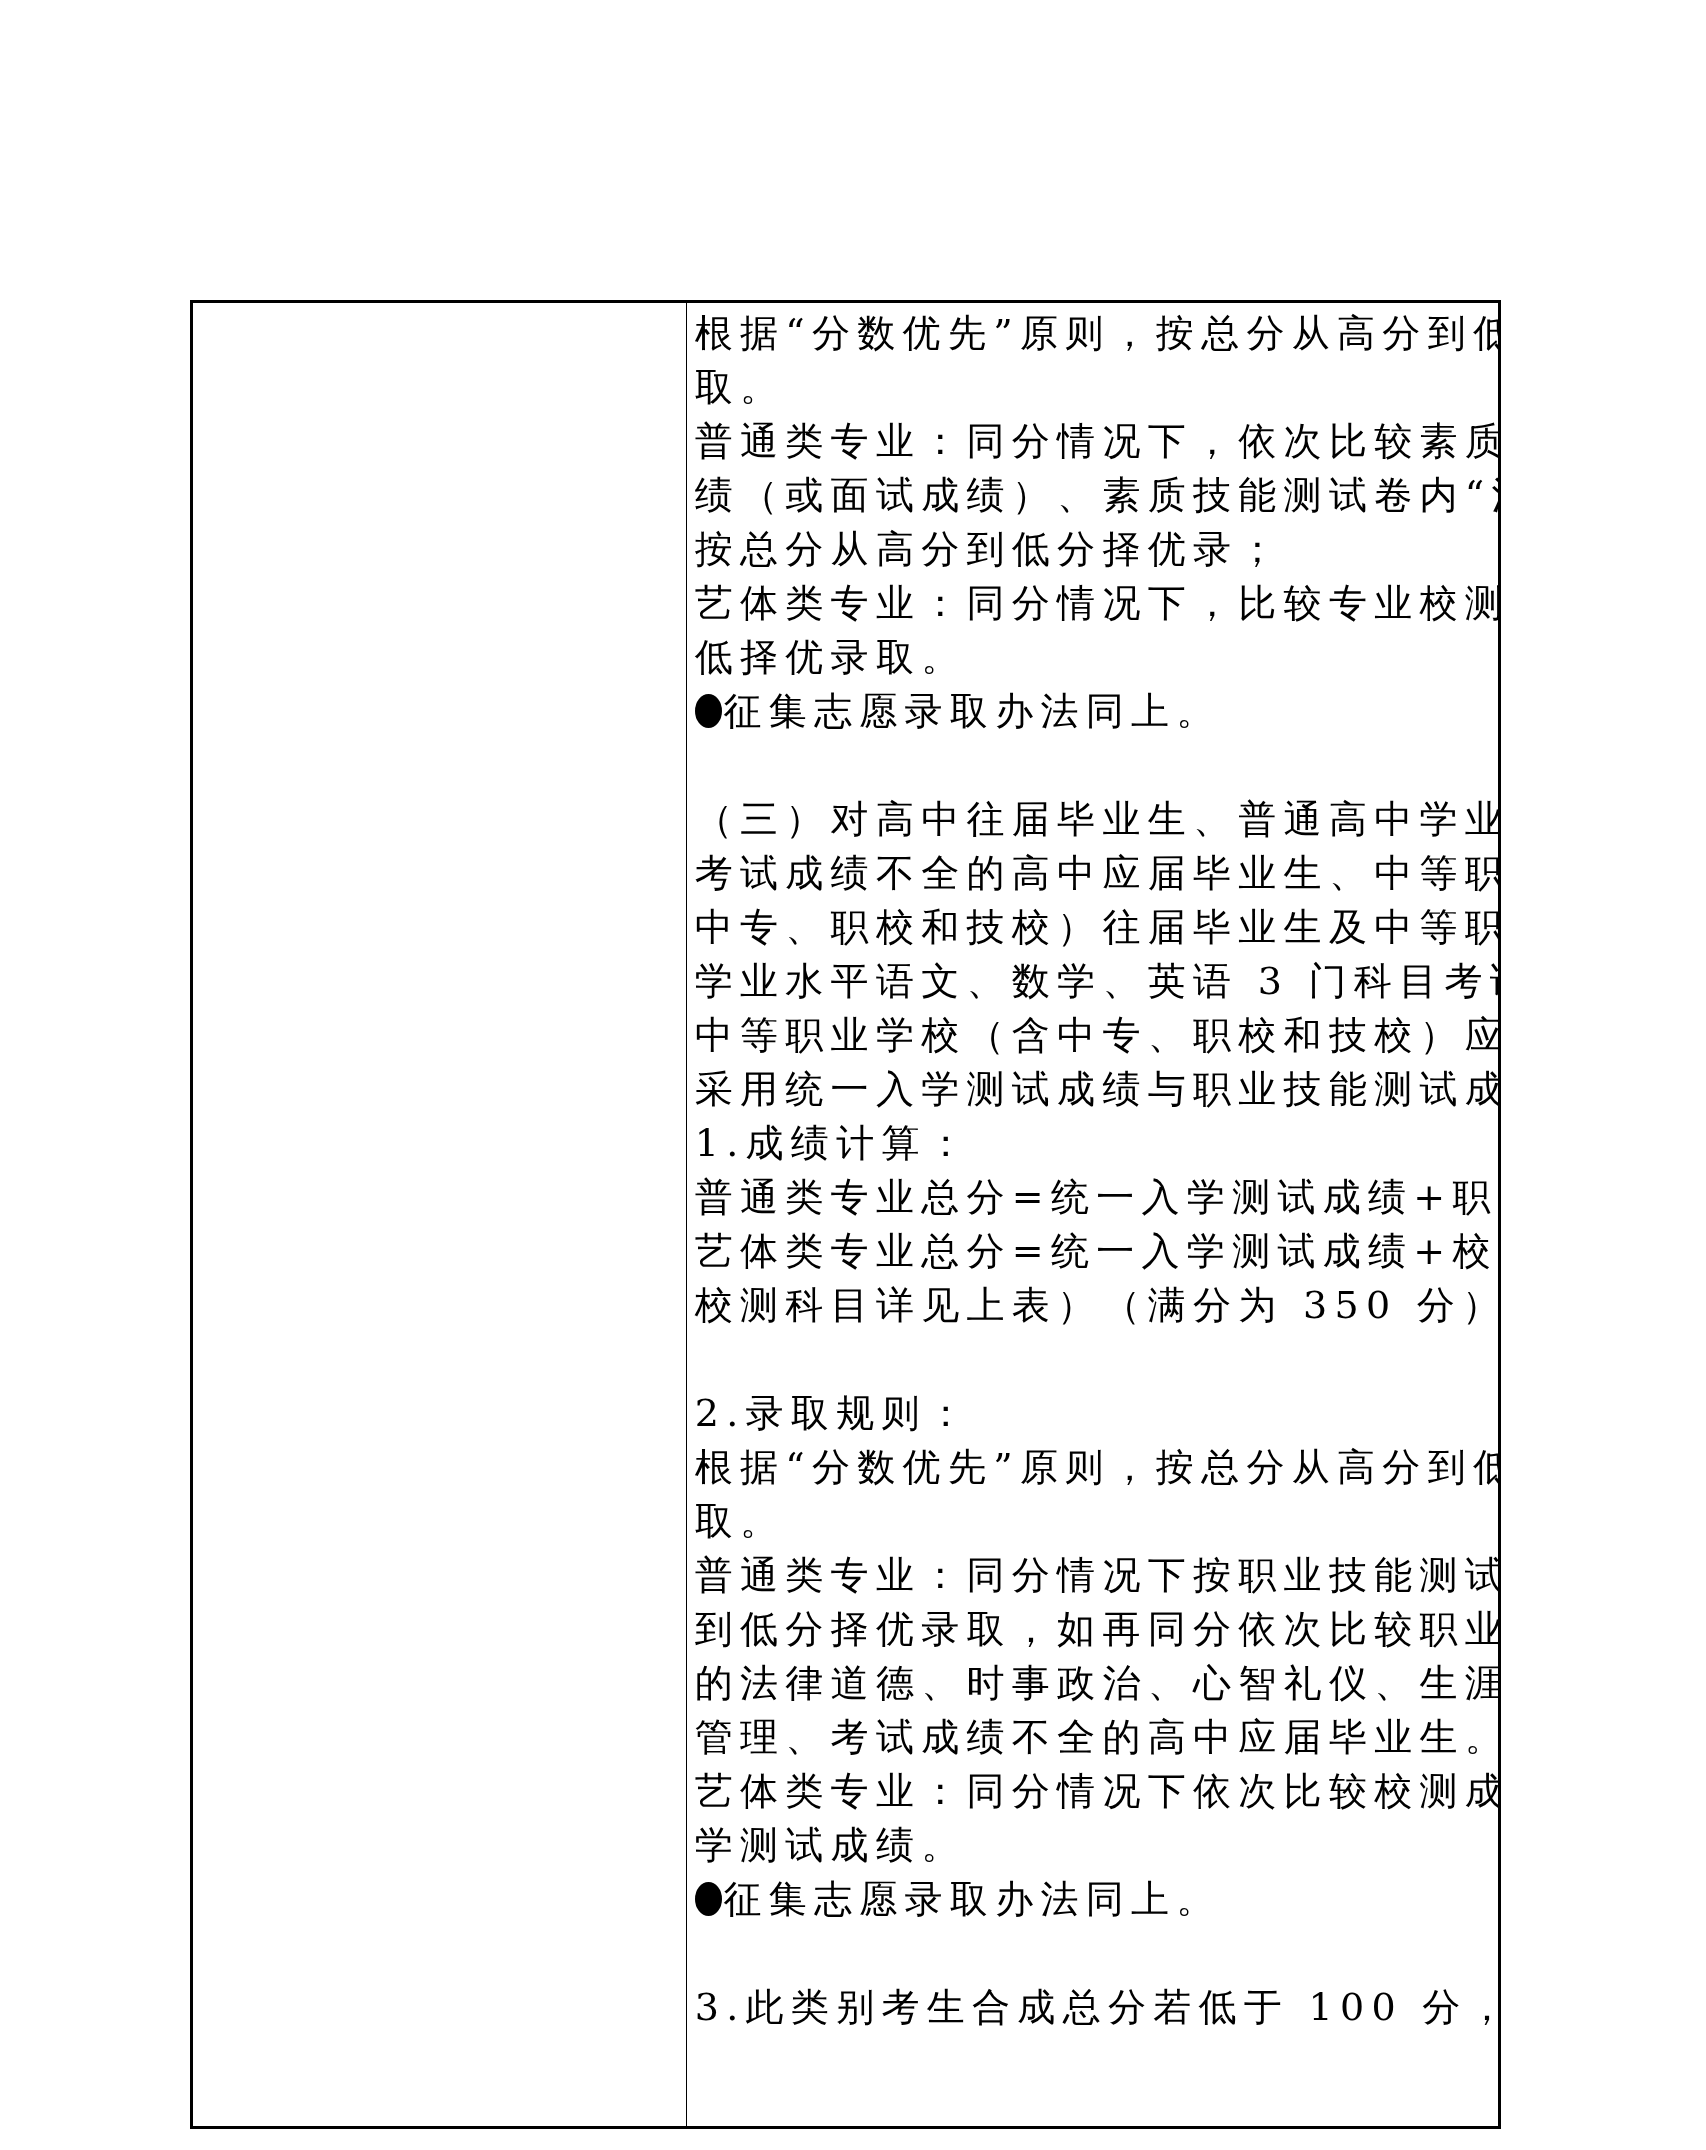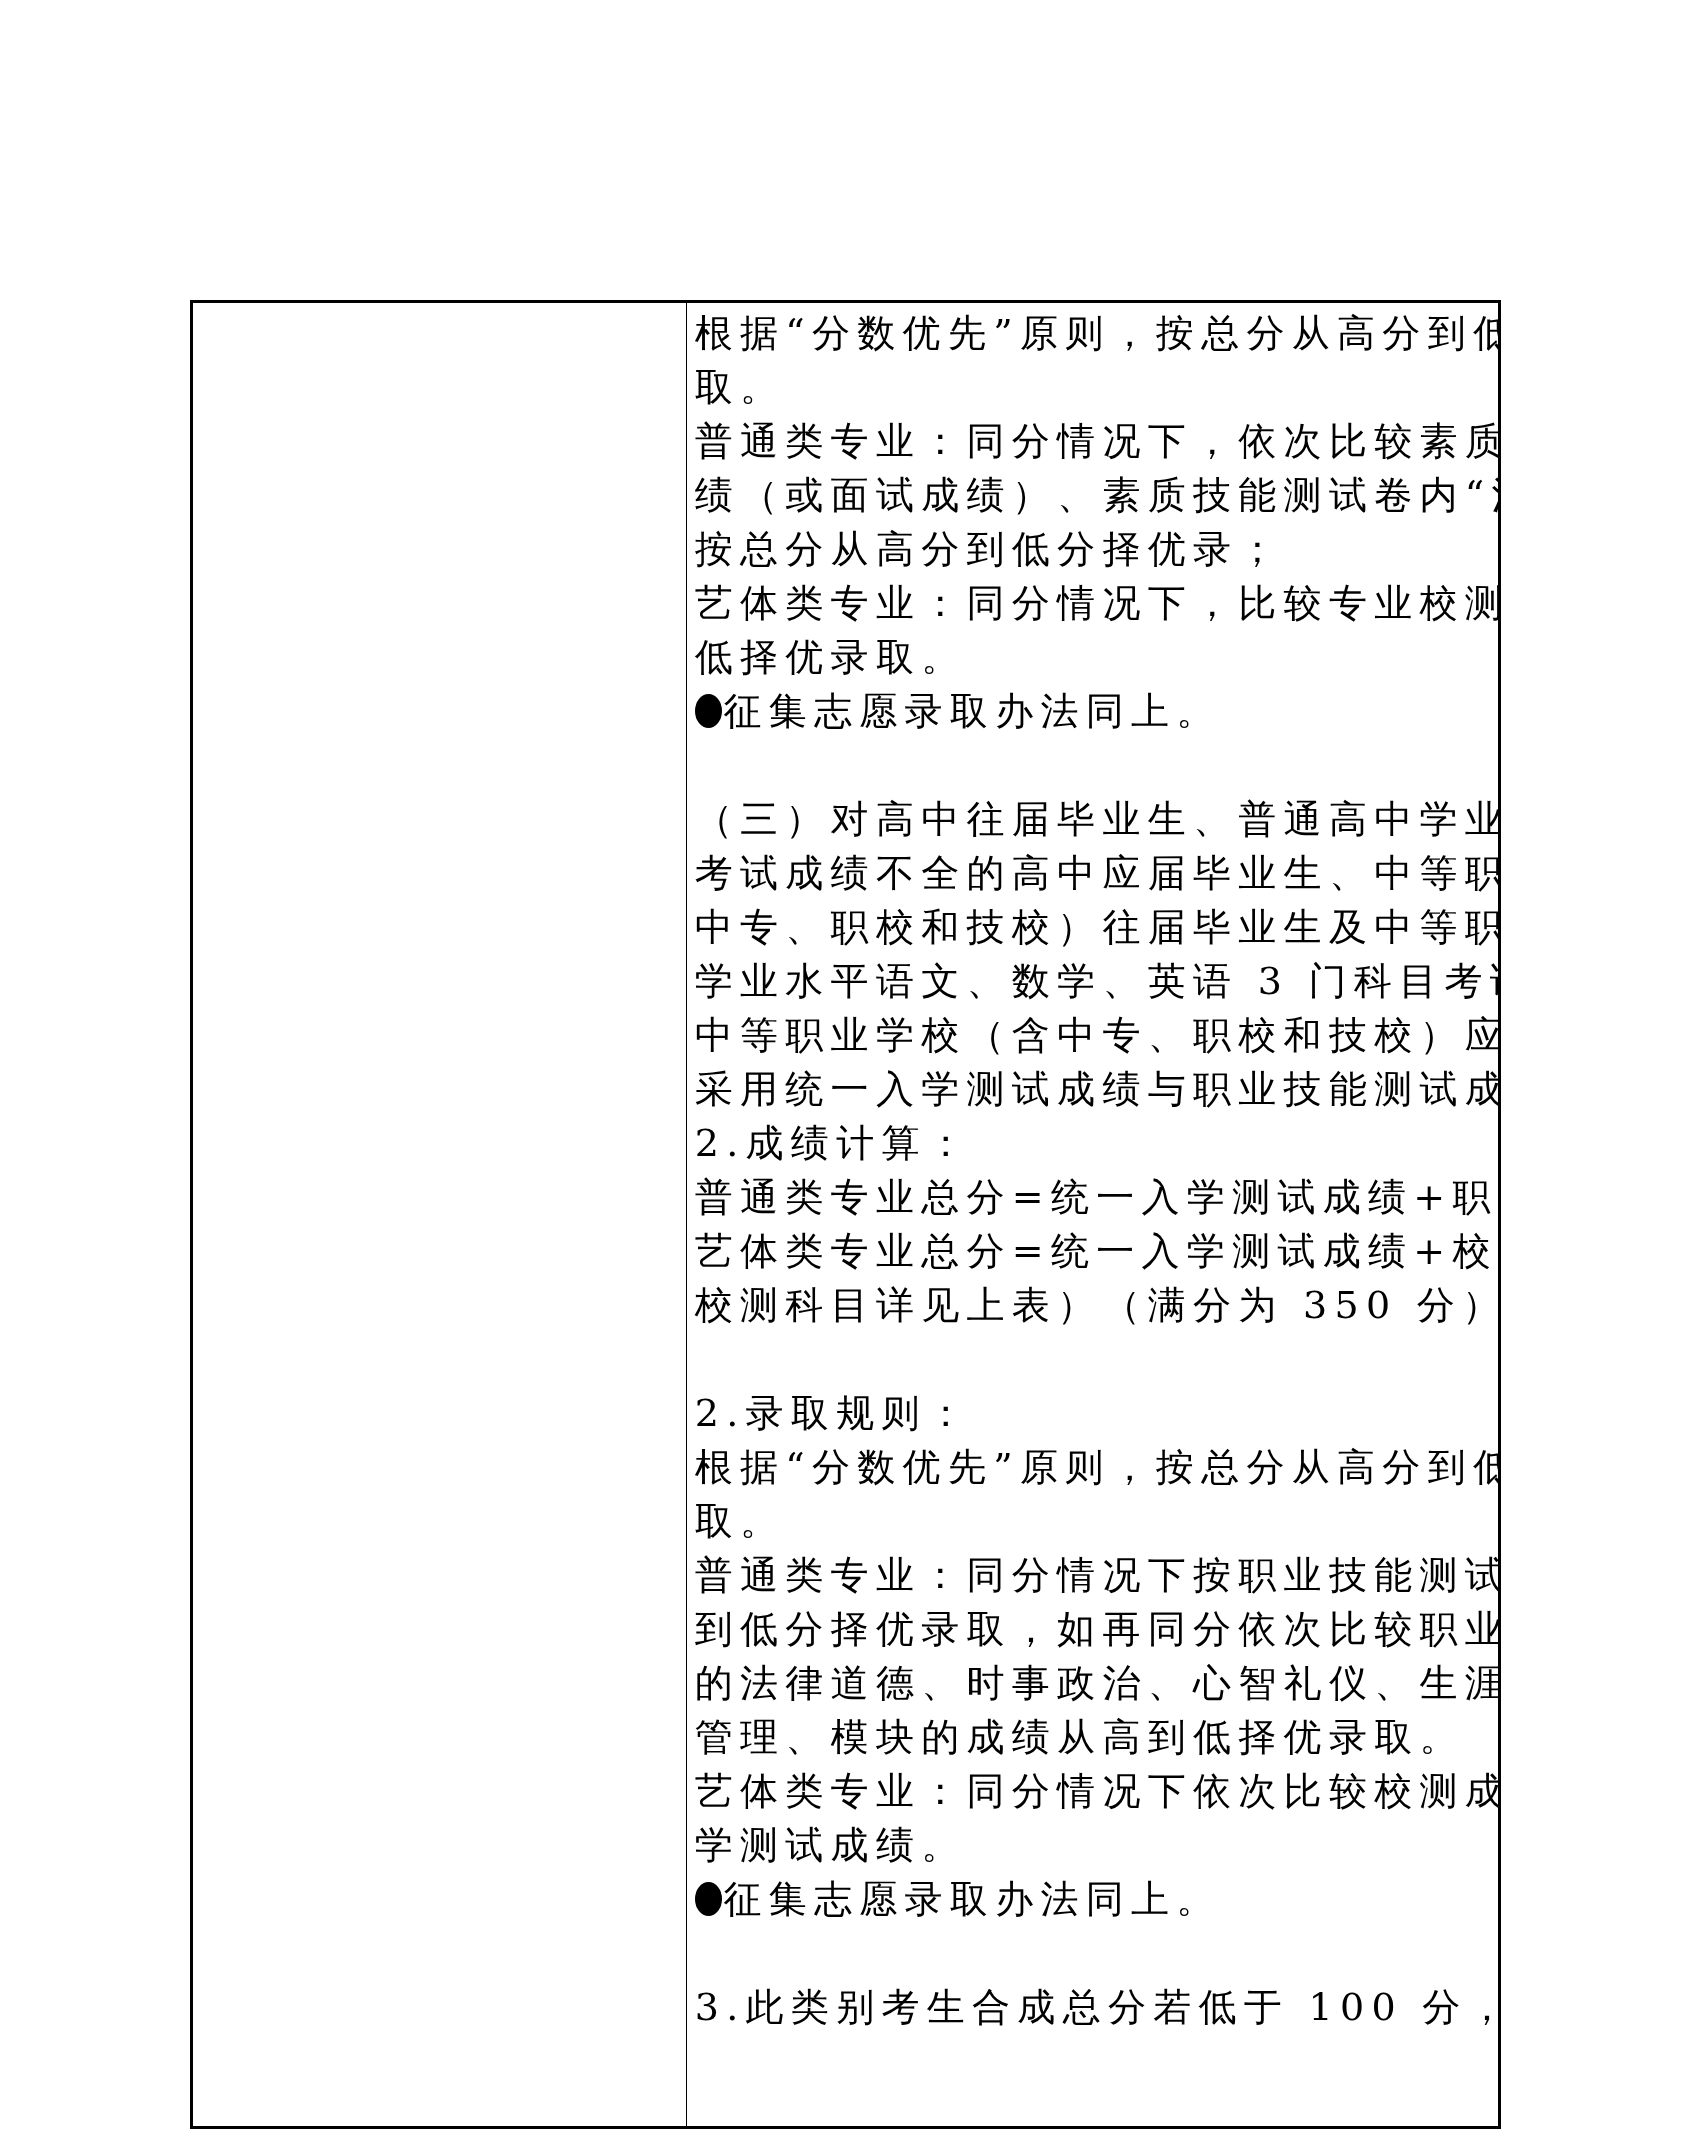--- a/index.html
+++ b/index.html
@@ -58,32 +58,32 @@
       <div class="line"><span>艺体类专业：同分情况下，比较专业校测成绩从高到</span></div>
       <div class="line"><span>低择优录取。</span></div>
       <div class="line"><span class="bullet"></span><span>征集志愿录取办法同上。</span></div>
       <div class="line"><span></span></div>
       <div class="line"><span>（三）对高中往届毕业生、普通高中学业水平合格性</span></div>
       <div class="line"><span>考试成绩不全的高中应届毕业生、中等职业学校（含</span></div>
       <div class="line"><span>中专、职校和技校）往届毕业生及中等职业学校学生</span></div>
       <div class="line"><span>学业水平语文、数学、英语 3 门科目考试成绩不全的</span></div>
       <div class="line"><span>中等职业学校（含中专、职校和技校）应届毕业生等，</span></div>
       <div class="line"><span>采用统一入学测试成绩与职业技能测试成绩相结合</span></div>
-      <div class="line"><span>2.成绩计算：</span></div>
+      <div class="line"><span>1.成绩计算：</span></div>
       <div class="line"><span>普通类专业总分=统一入学测试成绩+职业技能测试</span></div>
       <div class="line"><span>艺体类专业总分=统一入学测试成绩+校测成绩（相应</span></div>
       <div class="line"><span>校测科目详见上表）（满分为 350 分）</span></div>
       <div class="line"><span></span></div>
       <div class="line"><span>2.录取规则：</span></div>
       <div class="line"><span>根据“分数优先”原则，按总分从高分到低分择优录</span></div>
       <div class="line"><span>取。</span></div>
       <div class="line"><span>普通类专业：同分情况下按职业技能测试成绩从高分</span></div>
       <div class="line"><span>到低分择优录取，如再同分依次比较职业技能测试中</span></div>
       <div class="line"><span>的法律道德、时事政治、心智礼仪、生涯规划、团队</span></div>
-      <div class="line"><span>管理、模块的成绩从高到低择优录取。</span></div>
+      <div class="line"><span>管理、考试成绩不全的高中应届毕业生。</span></div>
       <div class="line"><span>艺体类专业：同分情况下依次比较校测成绩和统一入</span></div>
       <div class="line"><span>学测试成绩。</span></div>
       <div class="line"><span class="bullet"></span><span>征集志愿录取办法同上。</span></div>
       <div class="line"><span></span></div>
       <div class="line"><span>3.此类别考生合成总分若低于 100 分，不予录取。</span></div>
     </div>
 </div>
 
 
 </body></html>

